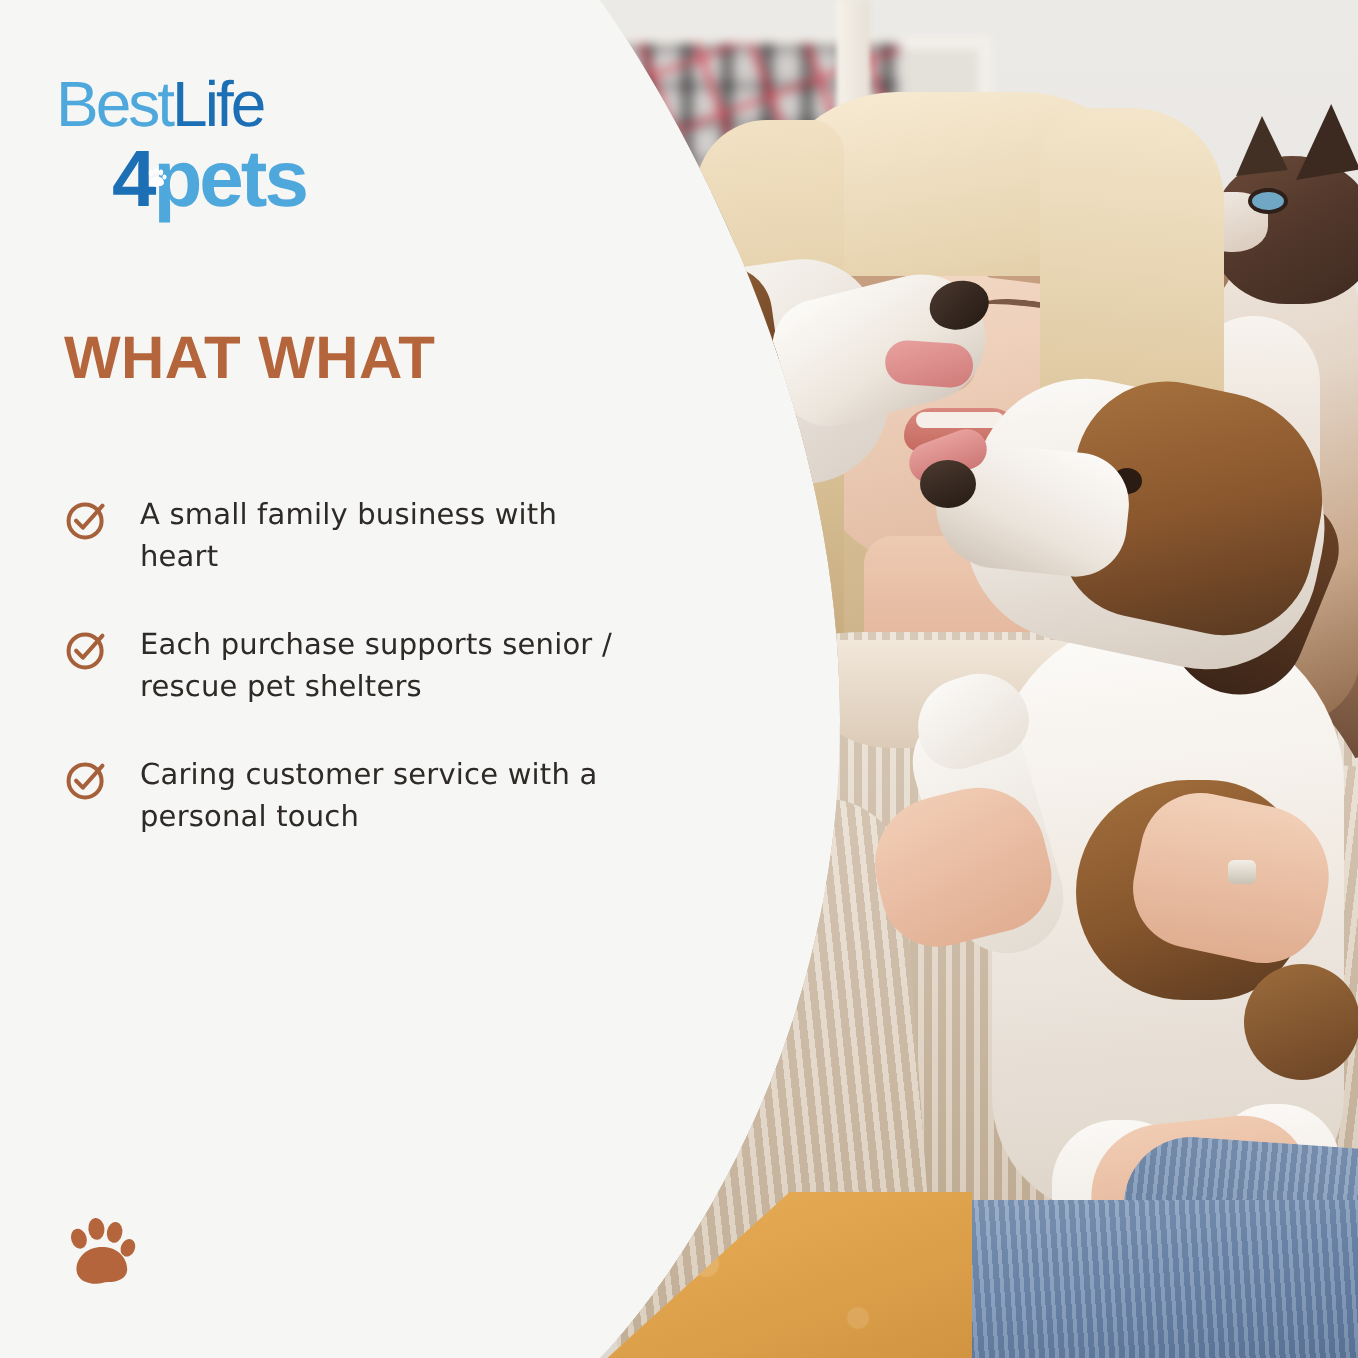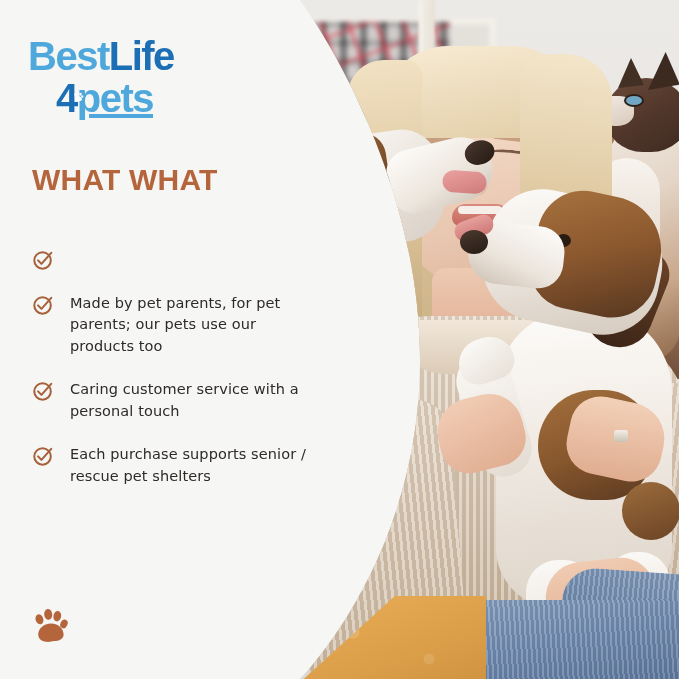--- a/index.html
+++ b/index.html
@@ -402,32 +402,32 @@
   
   .left {
     position:absolute; left:0; top:0;
     width:330px; height:100%;
     z-index:5;
   }
 
   
   .logo { position:absolute; left:28px; top:36px; }
   .logo-line1 {
-    font-size:40px; font-weight:bold; line-height:1;
+    font-size:32px; font-weight:normal; line-height:1;
     letter-spacing:-1.5px; white-space:nowrap;
   }
   .logo-line2 {
     font-size:40px; font-weight:bold; line-height:1;
     letter-spacing:-1.5px; margin-top:2px; margin-left:28px;
     white-space:nowrap; position:relative;
   }
   .l-best { color:#4FA8DC; }
   .l-life { color:#1C6FB4; }
   .l-four { color:#1C6FB4; }
-  .l-pets { color:#4FA8DC; position:relative;text-decoration:underline; }
+  .l-pets { color:#4FA8DC; position:relative; }
   .logo-paw {
     position:absolute; left:16px; top:13px;
     width:13px; height:12px;
     z-index:2;
   }
 
   
   .headline {
     position:absolute; left:32px; top:163px;
     font-size:30px; font-weight:bold; line-height:1.16;
@@ -567,47 +567,41 @@
       <span>WHAT WHAT</span>
     </h1>
 
     <ul class="bullets">
 
       <li class="bullet">
         <svg class="bullet-icon" viewBox="0 0 24 24">
           <circle cx="11.5" cy="12.5" r="9" fill="none" stroke="#A6603A" stroke-width="2.2"></circle>
           <path d="M6.6 12.4 L10.3 16.2 L21 4.2" fill="none" stroke="#A6603A" stroke-width="2.2" stroke-linecap="round" stroke-linejoin="round"></path>
         </svg>
+        <span class="bullet-text">A small family business with heart</span>
       </li>
+
 
 
       <li class="bullet">
         <svg class="bullet-icon" viewBox="0 0 24 24">
           <circle cx="11.5" cy="12.5" r="9" fill="none" stroke="#A6603A" stroke-width="2.2"></circle>
           <path d="M6.6 12.4 L10.3 16.2 L21 4.2" fill="none" stroke="#A6603A" stroke-width="2.2" stroke-linecap="round" stroke-linejoin="round"></path>
         </svg>
-        <span class="bullet-text">Made by pet parents, for pet parents; our pets use our products too</span>
+        <span class="bullet-text">Each purchase supports senior / rescue pet shelters</span>
       </li>
 
       <li class="bullet">
         <svg class="bullet-icon" viewBox="0 0 24 24">
           <circle cx="11.5" cy="12.5" r="9" fill="none" stroke="#A6603A" stroke-width="2.2"></circle>
           <path d="M6.6 12.4 L10.3 16.2 L21 4.2" fill="none" stroke="#A6603A" stroke-width="2.2" stroke-linecap="round" stroke-linejoin="round"></path>
         </svg>
         <span class="bullet-text">Caring customer service with a personal touch</span>
       </li>
 
-      <li class="bullet">
-        <svg class="bullet-icon" viewBox="0 0 24 24">
-          <circle cx="11.5" cy="12.5" r="9" fill="none" stroke="#A6603A" stroke-width="2.2"></circle>
-          <path d="M6.6 12.4 L10.3 16.2 L21 4.2" fill="none" stroke="#A6603A" stroke-width="2.2" stroke-linecap="round" stroke-linejoin="round"></path>
-        </svg>
-        <span class="bullet-text">Each purchase supports senior / rescue pet shelters</span>
-      </li>
-
     </ul>
 
     <svg class="bottom-paw" viewBox="0 0 24 24">
       <ellipse cx="5.4" cy="8.2" rx="2.2" ry="2.9" fill="#B5653C" transform="rotate(-18 5.4 8.2)"></ellipse>
       <ellipse cx="10.4" cy="5.4" rx="2.3" ry="3.1" fill="#B5653C" transform="rotate(-6 10.4 5.4)"></ellipse>
       <ellipse cx="15.6" cy="6.4" rx="2.2" ry="3.0" fill="#B5653C" transform="rotate(10 15.6 6.4)"></ellipse>
       <ellipse cx="19.4" cy="10.8" rx="2.0" ry="2.6" fill="#B5653C" transform="rotate(24 19.4 10.8)"></ellipse>
       <path d="M12.1 10.6c4.3 0 7.1 3.1 7.1 6.3 0 2.7-2.7 3.7-5.4 3.7-1.4 0-2.1.5-3.5.5-2.7 0-5.6-1.2-5.6-4.2 0-3.2 2.9-6.3 7.4-6.3z" fill="#B5653C"></path>
     </svg>
 

